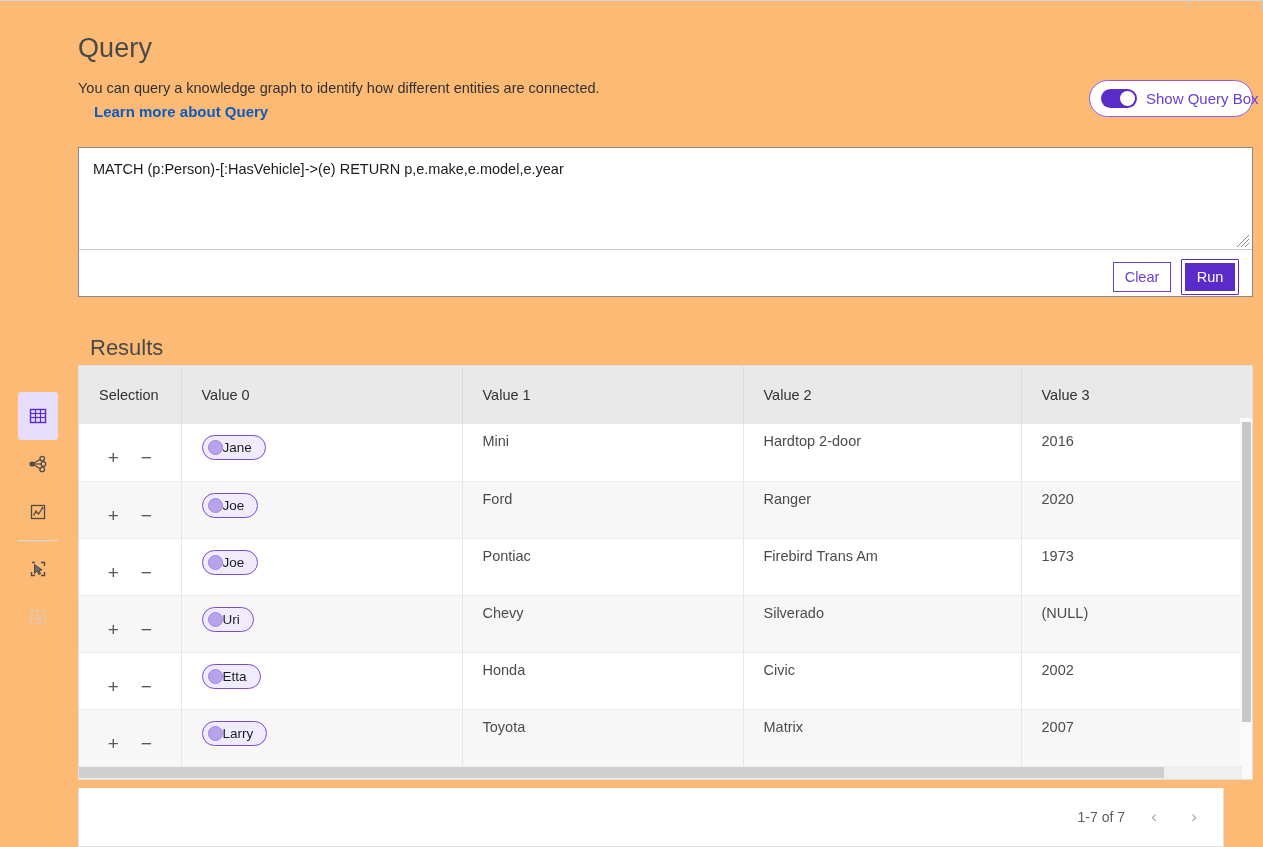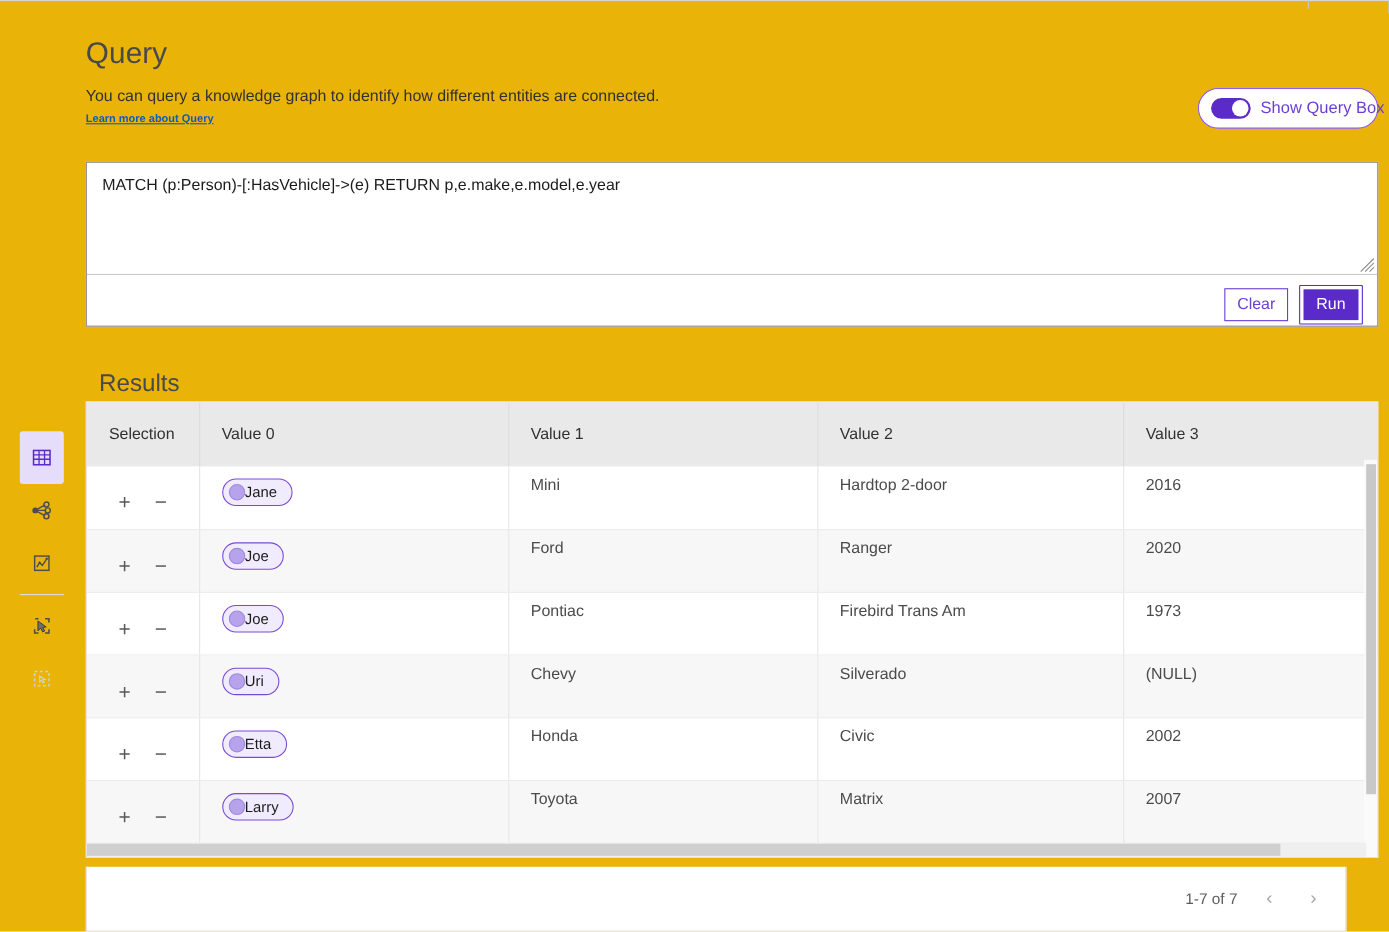--- a/index.html
+++ b/index.html
@@ -3,21 +3,21 @@
 <meta charset="utf-8">
 <style>
   * { box-sizing: border-box; }
   html, body {
     margin: 0; padding: 0;
     width: 1263px; height: 847px;
     background: #ffffff;
     font-family: "Liberation Sans", sans-serif;
     overflow: hidden;
   }
-  #app { position: relative; width: 1263px; height: 847px; background:#eab308; }
+  #app { position: relative; width: 1263px; height: 847px; background:#fdba74; }
 
   
   .top-rule { position:absolute; top:0; left:0; width:1263px; height:1px; background:#d6d6d6; }
   .top-rule-right { position:absolute; top:0; left:1189px; width:1px; height:8px; background:#c9c9c9; }
   .top-rule-far { position:absolute; top:0; left:1262px; width:1px; height:12px; background:#c9c9c9; }
 
   
   .rail { position:absolute; left:18px; top:392px; width:40px; }
   .rail-btn {
     width:40px; height:48px; display:flex; align-items:center; justify-content:center;
@@ -32,22 +32,22 @@
 
   h1.page-title {
     font-size:27px; font-weight:400; color:#494949; margin:0;
     position:absolute; top:33px; left:0; letter-spacing:0.1px;
   }
   .page-desc {
     position:absolute; top:79px; left:0;
     font-size:14.5px; color:#323130; line-height:18px;
   }
   .learn-link {
-    position:absolute; top:103px; left:0;
-    font-size:10px; color:#0c5bbd; text-decoration:underline; font-weight:700;
+    position:absolute; top:103px; left:16px;
+    font-size:15px; color:#0c5bbd; font-weight:700;
     cursor:pointer;
   }
 
   
   .toggle-wrap {
     position:absolute; top:80px; left:1011px;
     width:164px; height:37px; border:1.5px solid #8b5cf6; border-radius:19px;
     display:flex; align-items:center; padding-left:11px; gap:9px; cursor:pointer;
     background:#fff;
   }

